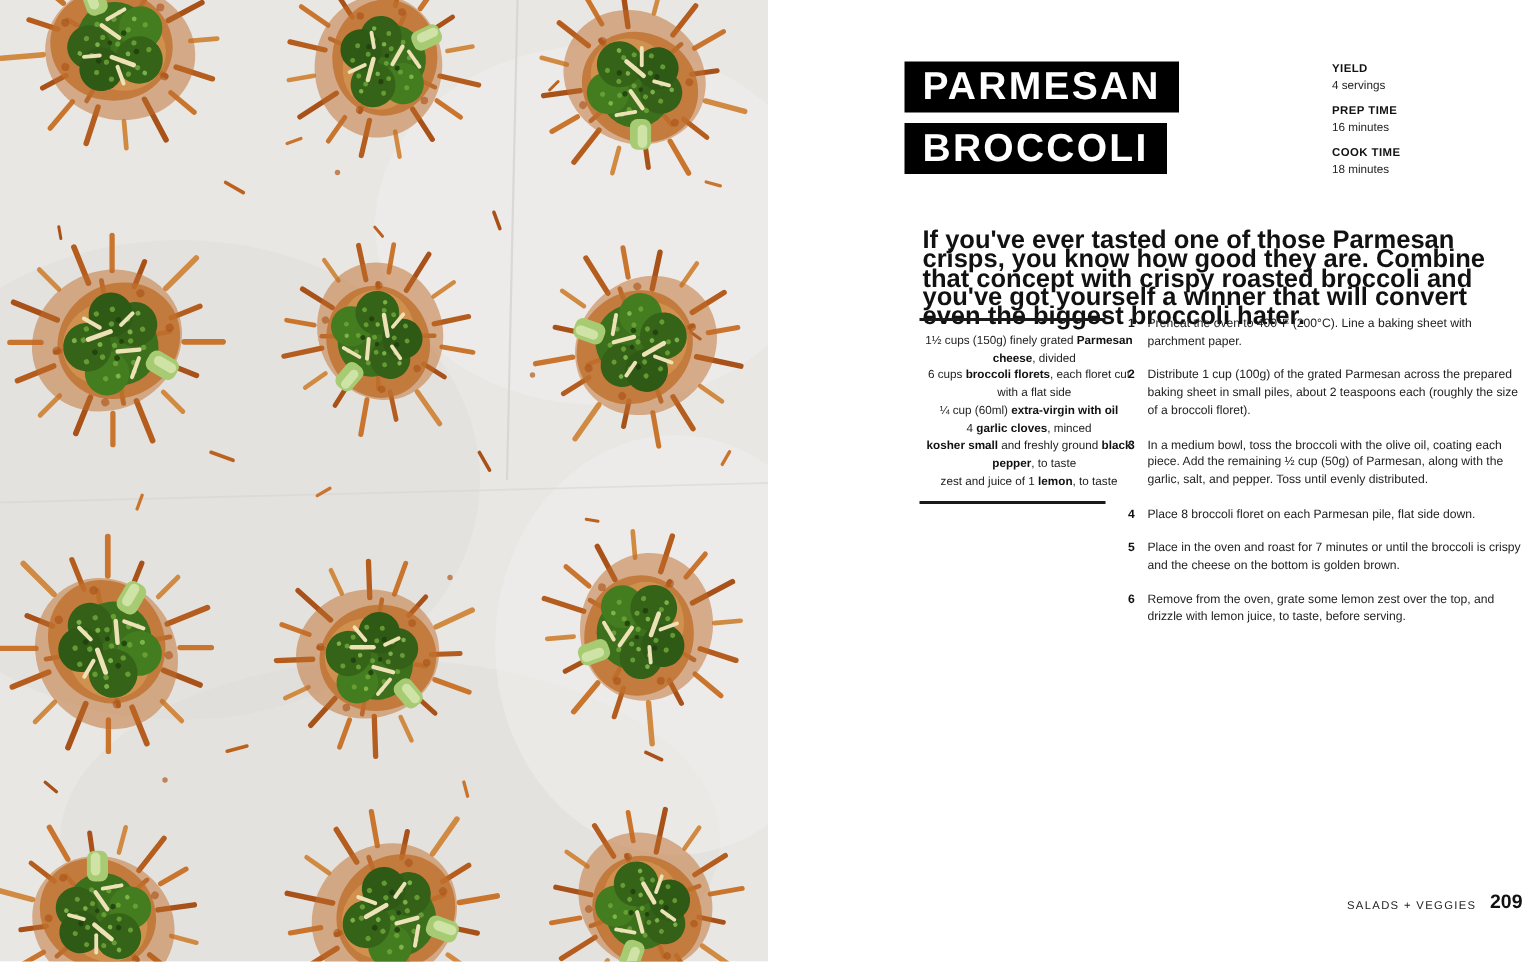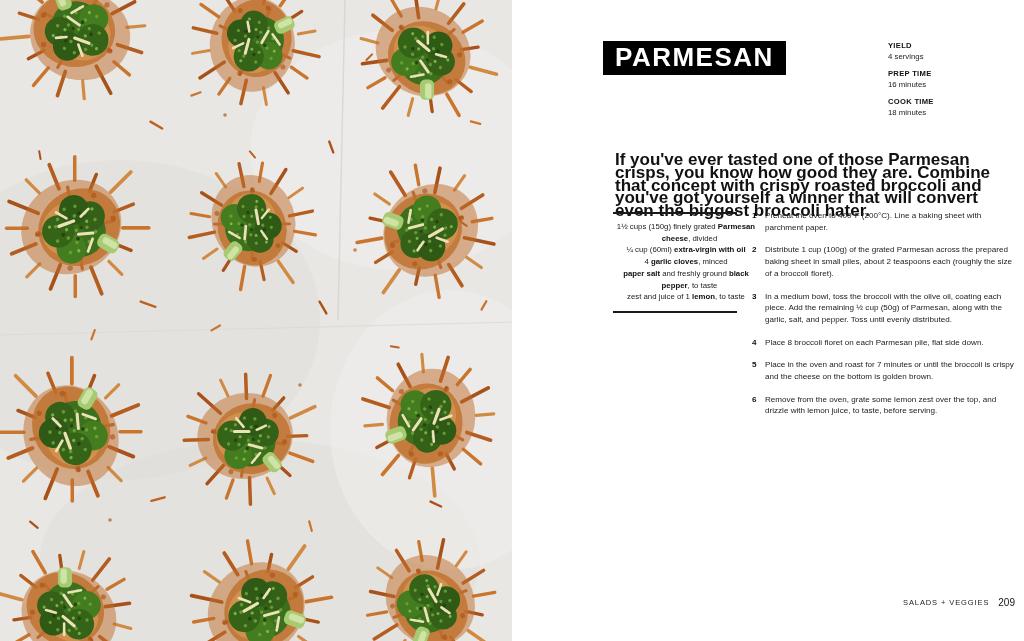--- a/index.html
+++ b/index.html
@@ -41,23 +41,23 @@
   .ingredients li{padding-left:7px;text-indent:-7px;}
   .ingredients .b{font-weight:bold;color:#111;}
   .rule-bottom{margin-top:8px;}
 
   .steps{position:absolute;left:200px;top:210px;width:263px;margin:0;padding:0;list-style:none;
          font-size:8.1px;line-height:11.7px;color:#222;}
   .step{display:flex;margin-bottom:11px;}
   .step-num{font-weight:bold;color:#111;width:13px;flex:none;}
   .step-text{flex:1;}
 
-  .footer{position:absolute;right:49px;bottom:33px;display:flex;align-items:center;gap:9px;}
+  .footer{position:absolute;right:49px;bottom:33px;display:flex;align-items:flex-end;gap:9px;}
   .footer-section{font-size:7.5px;letter-spacing:.9px;color:#222;}
-  .footer-page{font-size:10px;font-weight:normal;color:#111;}
+  .footer-page{font-size:13px;font-weight:bold;color:#111;}
 </style>
 </head>
 <body>
 
 <div class="spread">
 
   <figure class="photo" aria-label="Roasted broccoli florets sitting on crispy golden baked Parmesan rounds scattered on white parchment paper">
     <svg width="512" height="641" viewBox="0 0 512 641">
       <defs>
 
@@ -197,20 +197,21 @@
       <use href="#cl" transform="translate(260,610) rotate(140) scale(1.33)"></use>
       <use href="#cl" transform="translate(430,604) rotate(230) scale(1.25)"></use>
     </svg>
   </figure>
 
   <section class="page">
 
     <header class="title-wrap">
 
     <div class="title-block">PARMESAN</div>
+        <div class="title-block">BROCCOLI</div>
       </header>
 
     <aside class="meta">
 
     <div class="meta-group">
           <div class="meta-label">YIELD</div>
           <div class="meta-value">4 servings</div>
         </div>
         <div class="meta-group">
           <div class="meta-label">PREP TIME</div>
@@ -221,23 +222,24 @@
           <div class="meta-value">18 minutes</div>
         </div>
       </aside>
 
     <p class="intro">If you've ever tasted one of those Parmesan crisps, you know how good they are. Combine that concept with crispy roasted broccoli and you've got yourself a winner that will convert even the biggest broccoli hater.</p>
 
     <aside class="ingredients">
       <div class="rule rule-top"></div>
       <ul id="ingredients">
           <li><span>1½ cups (150g) finely grated </span><span class="b">Parmesan cheese</span><span>, divided</span></li>
+          <li><span>6 cups </span><span class="b">broccoli florets</span><span>, each floret cut with a flat side</span></li>
           <li><span>¼ cup (60ml) </span><span class="b">extra-virgin with oil</span></li>
           <li><span>4 </span><span class="b">garlic cloves</span><span>, minced</span></li>
-          <li><span class="b">paper salt</span><span> and freshly ground </span><span class="b">black pepper</span><span>, to taste</span></li>
+          <li><span class="b">kosher small</span><span> and freshly ground </span><span class="b">black pepper</span><span>, to taste</span></li>
           <li><span>zest and juice of 1 </span><span class="b">lemon</span><span>, to taste</span></li>
         </ul>
       <div class="rule rule-bottom"></div>
     </aside>
 
     <ol class="steps" id="steps">
         <li class="step">
           <span class="step-num">1</span>
           <span class="step-text">Preheat the oven to 400°F (200°C). Line a baking sheet with parchment paper.</span>
         </li>

